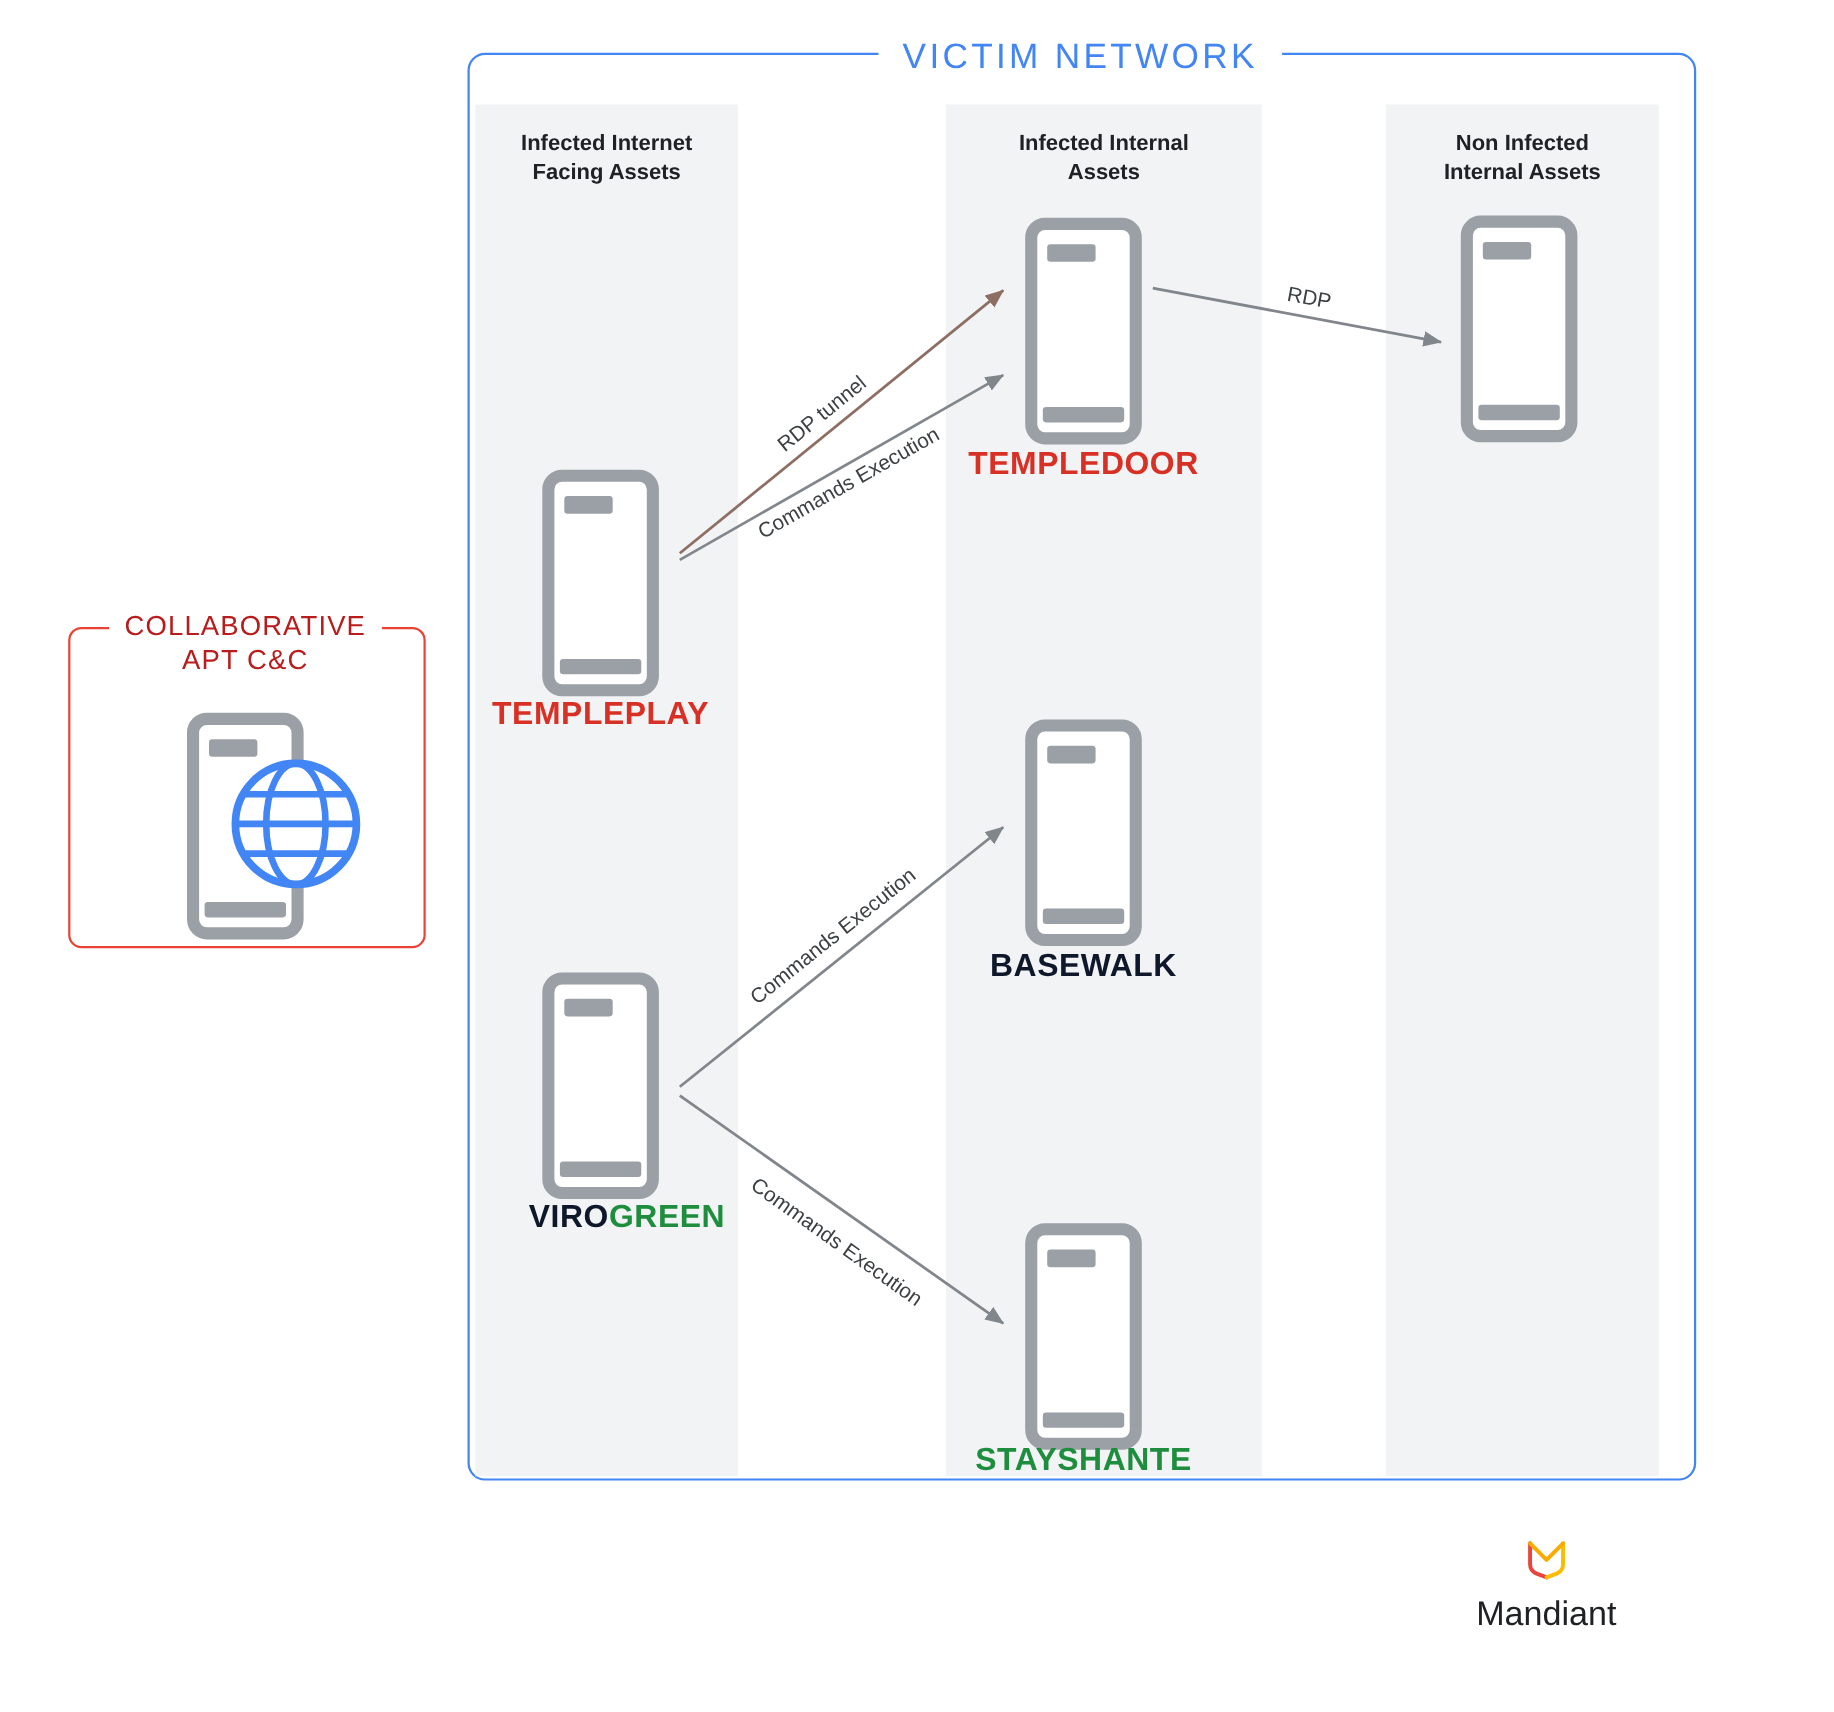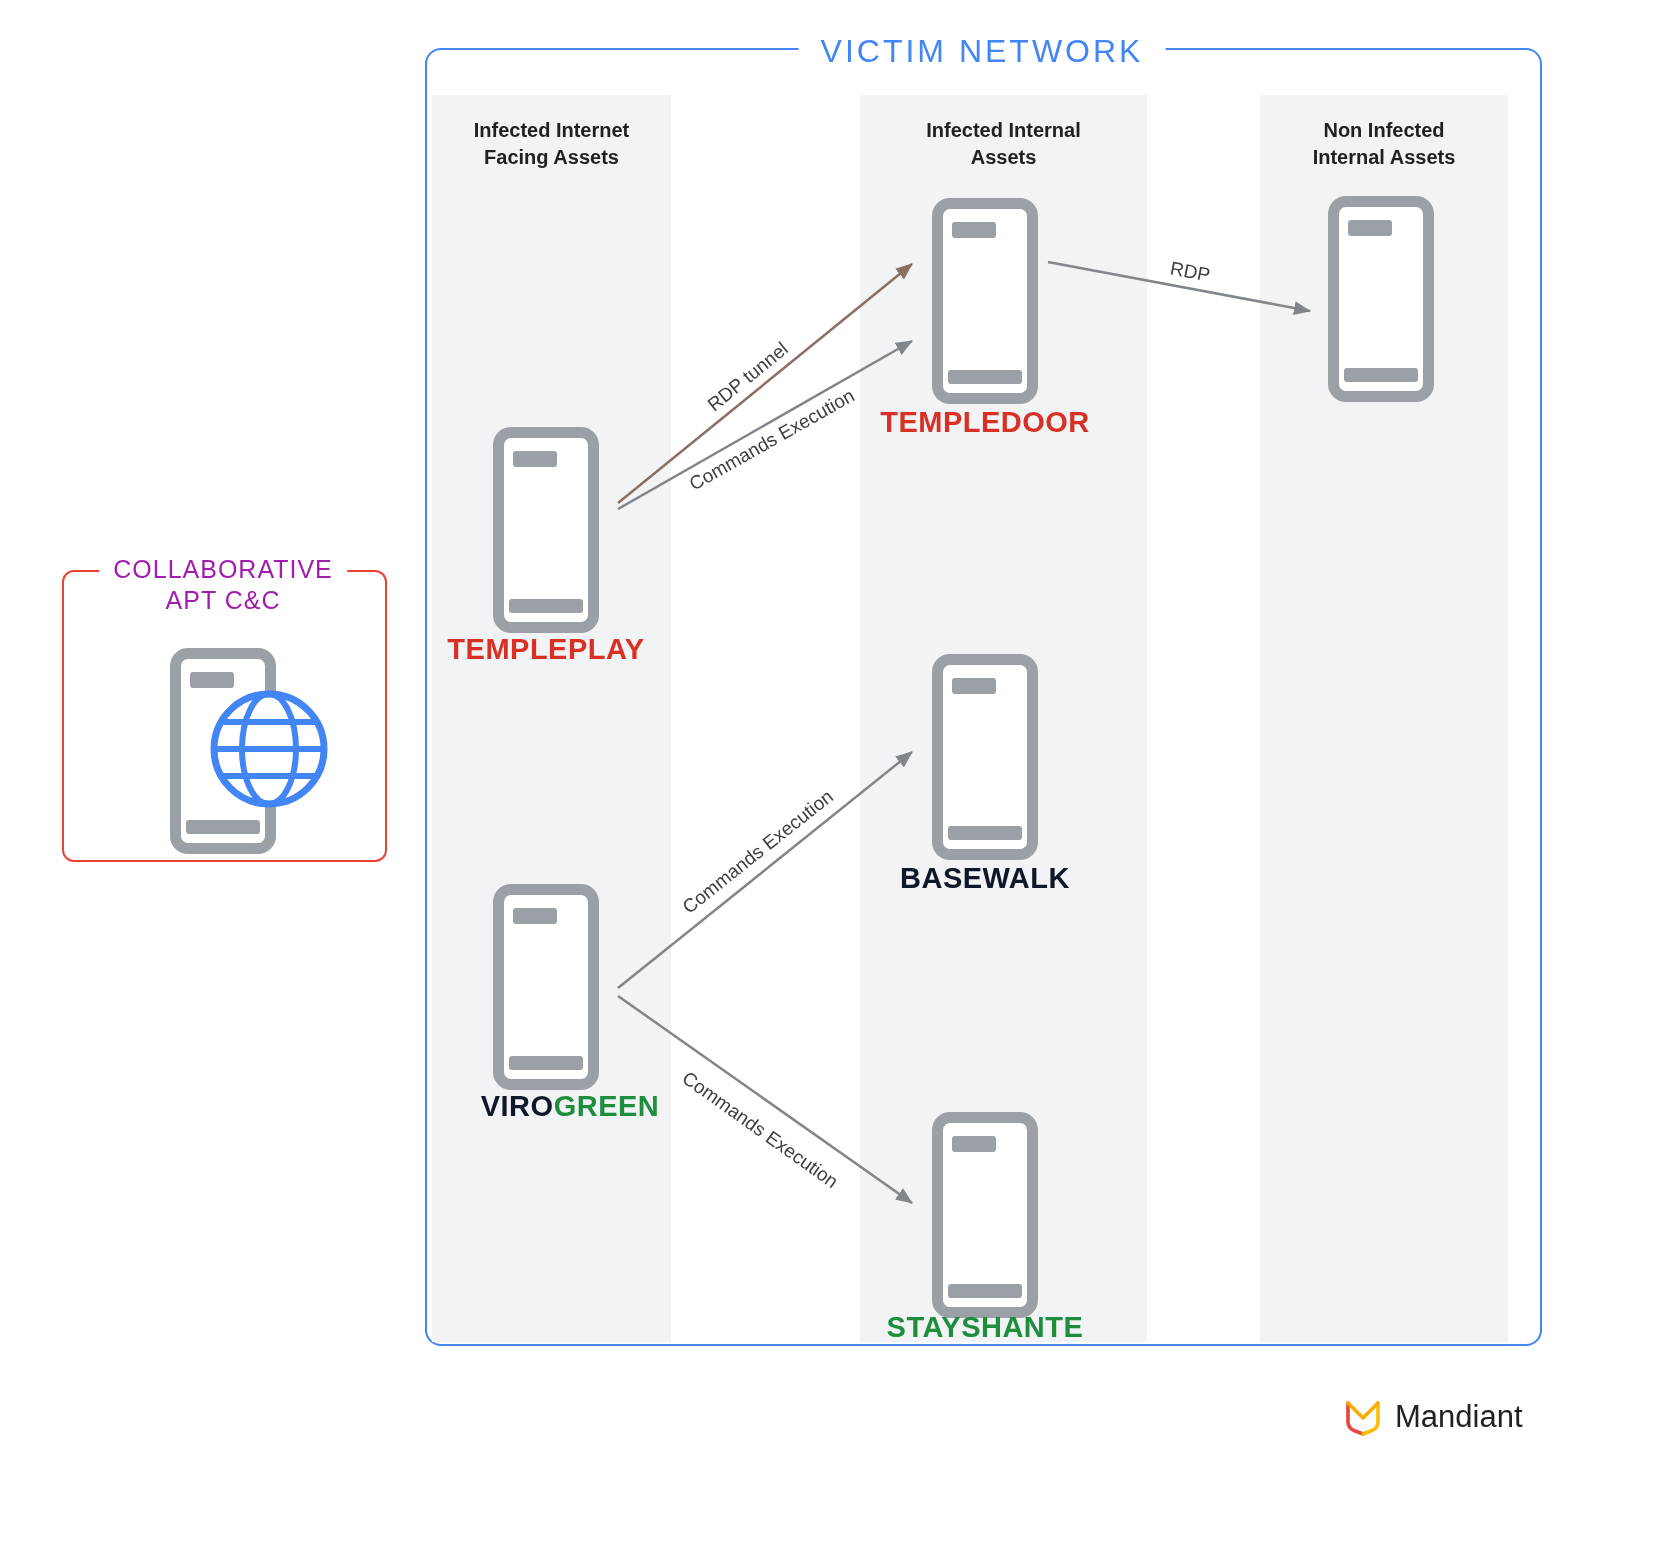--- a/index.html
+++ b/index.html
@@ -59,21 +59,21 @@
   .cnc-title {
     position: absolute;
     left: 223px; top: 554px;
     transform: translateX(-50%);
     background: #ffffff;
     padding: 0 14px;
     text-align: center;
     font-size: 25px;
     letter-spacing: 1px;
     line-height: 1.25;
-    color: #a21caf;
+    color: #b91c1c;
     white-space: nowrap;
   }
 
   
   .server {
     position: absolute;
     width: 84px; height: 184px;
     border: 11px solid #9aa0a6;
     border-radius: 18px;
     background: #ffffff;
@@ -121,20 +121,21 @@
   
   .globe { position: absolute; left: 205px; top: 685px; }
 
   
   .brand {
     position: absolute;
     left: 1342px; top: 1396px;
     display: flex;
     align-items: center;
     gap: 11px;
+    flex-direction: column;
   }
   .brand-text { font-size: 31px; color: #202124; }
 </style>
 </head>
 <body>
 
 <div class="canvas">
 
   <div class="network-box"></div>
   <div class="network-title">VICTIM NETWORK</div>

